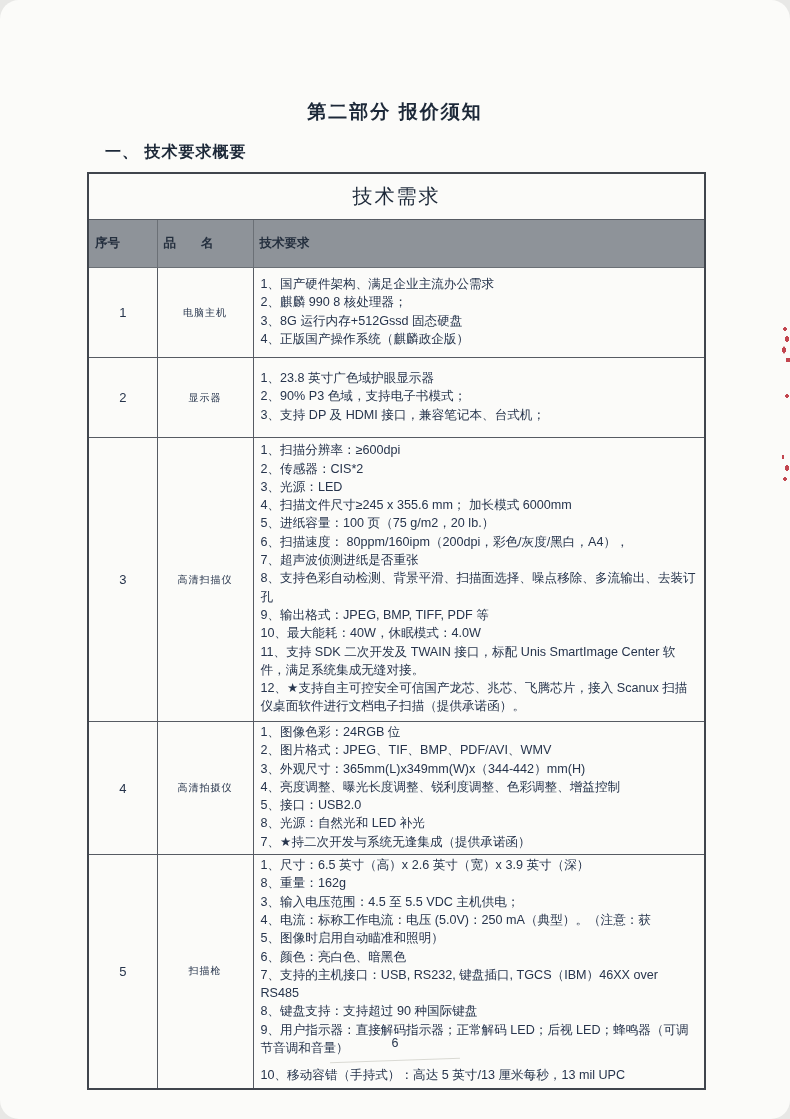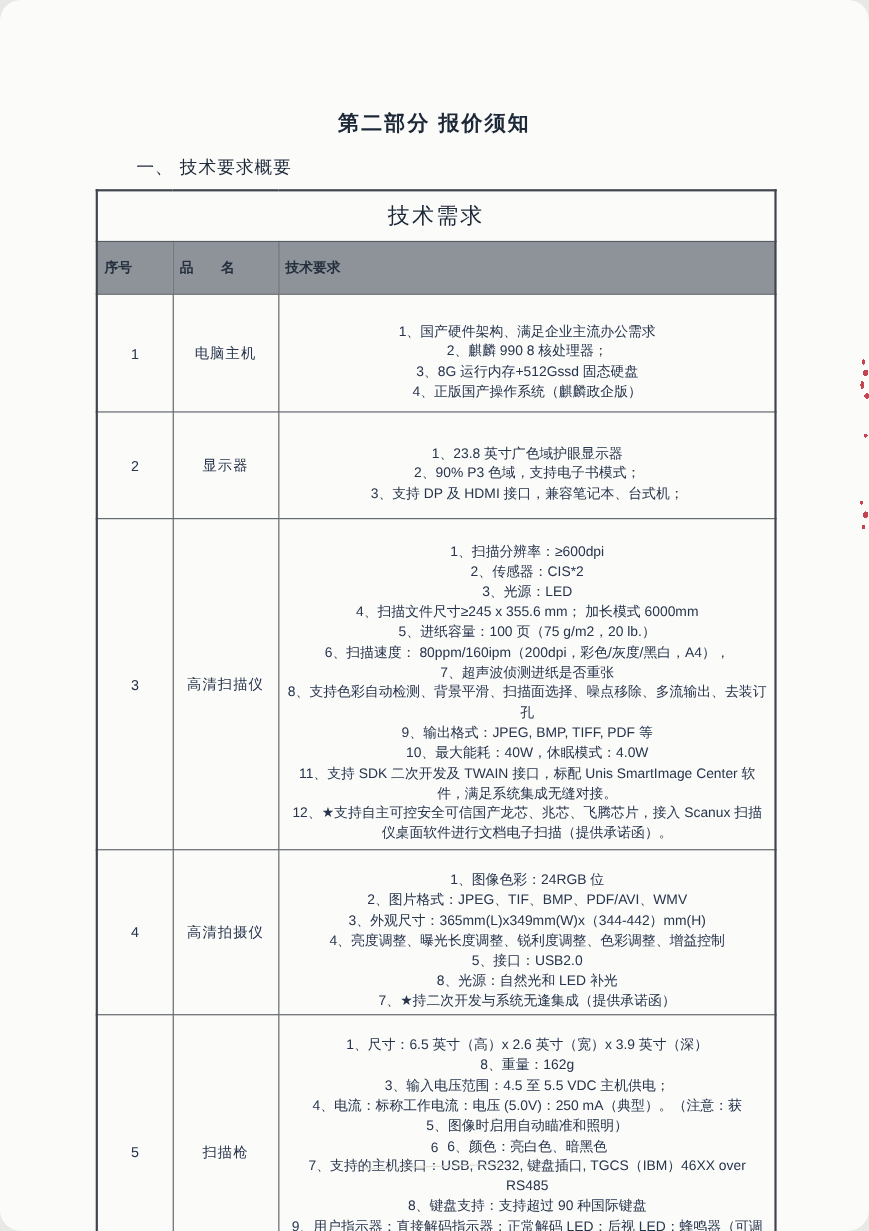--- a/index.html
+++ b/index.html
@@ -21,22 +21,22 @@
     border-radius:19px;
   }
   .doc-title{
     position:absolute;top:99px;left:0;width:790px;
     text-align:center;
     font-size:19px;font-weight:bold;
     letter-spacing:2px;
     color:var(--title-ink);
   }
   .section-heading{
-    position:absolute;top:142px;left:124px;
-    font-size:16px;font-weight:normal;
+    position:absolute;top:142px;left:105px;
+    font-size:16px;font-weight:bold;
     letter-spacing:1px;
     color:var(--title-ink);
   }
   table.spec{
     position:absolute;top:172px;left:87px;
     width:619px;
     border-collapse:collapse;
     table-layout:fixed;
     background:transparent;
   }
@@ -63,30 +63,29 @@
     border-color:#6b7076;
   }
   td.c-no{
     text-align:center;
     font-size:13px;
     vertical-align:middle;
     background:var(--paper);
   }
   td.c-name{
     text-align:center;
-    font-size:13px;
+    font-size:10px;
     vertical-align:middle;
     letter-spacing:1px;
     background:var(--paper);
   }
   td.c-req{
     vertical-align:middle;
-    padding:18px 6px 3px 7px;
-    background:var(--paper);
-    text-align:center;
+    padding:1px 6px 3px 7px;
+    background:var(--paper);
   }
   .req-line{
     font-size:12.6px;
     line-height:18.3px;
     white-space:normal;
     word-break:break-word;
   }
   
   tbody tr:nth-child(1)>td{height:85px;}
   tbody tr:nth-child(2)>td{height:75px;margin-left:45px;}

